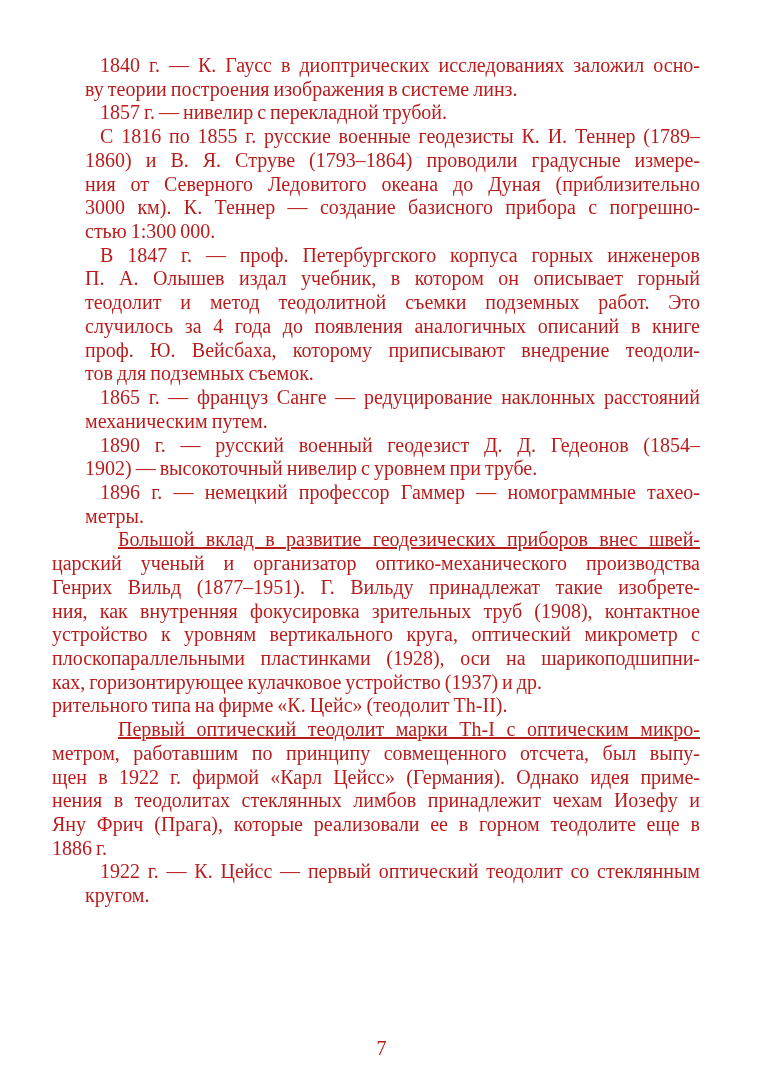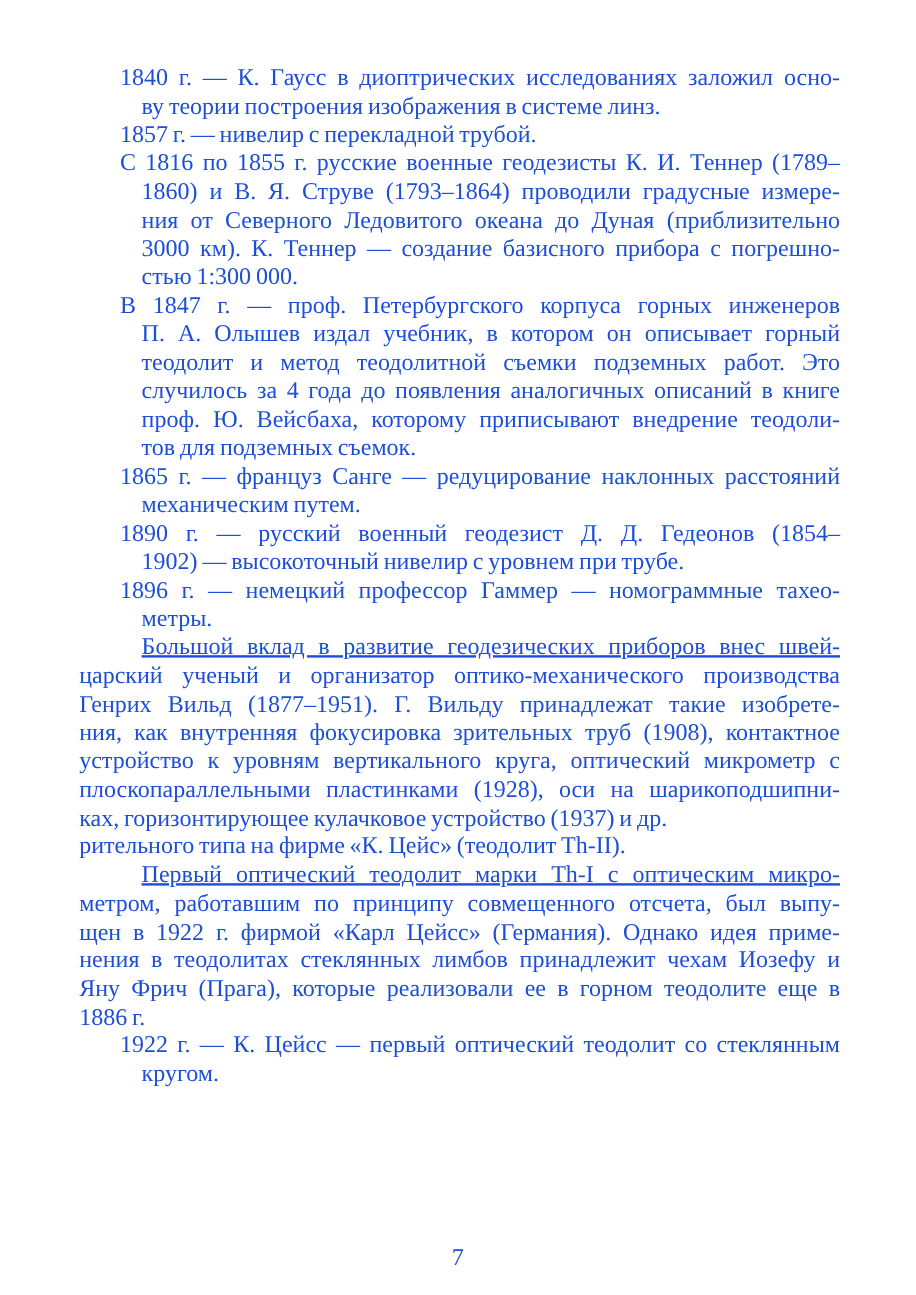--- a/index.html
+++ b/index.html
@@ -5,21 +5,21 @@
   html, body {
     margin: 0;
     padding: 0;
     background: #ffffff;
   }
   .page {
     position: relative;
     width: 763px;
     height: 1079px;
     background: #ffffff;
-    color: #1d4ed8;
+    color: #b91c1c;
     font-family: "Liberation Serif", "DejaVu Serif", serif;
     overflow: hidden;
   }
   .text {
     position: absolute;
     left: 48px;
     top: 54px;
     width: 652px;
     font-size: 20px;
     line-height: 23.72px;
@@ -27,23 +27,23 @@
   }
   .line {
     text-align: justify;
     text-align-last: justify;
   }
   .line.last {
     text-align: left;
     text-align-last: left;
   }
   .list > .line.first { margin-left: 52px; }
-  .list > .line.cont  { margin-left: 70px; }
+  .list > .line.cont  { margin-left: 37px; }
   .para > .line.first { text-indent: 70px; text-decoration: underline; }
-  .para > .line.cont  { margin-left: 18px; }
+  .para > .line.cont  { margin-left: 4px; }
   .page-number {
     position: absolute;
     top: 1037px;
     left: 0;
     width: 763px;
     text-align: center;
     font-size: 20px;
     line-height: 23.72px;
   }
 </style>

